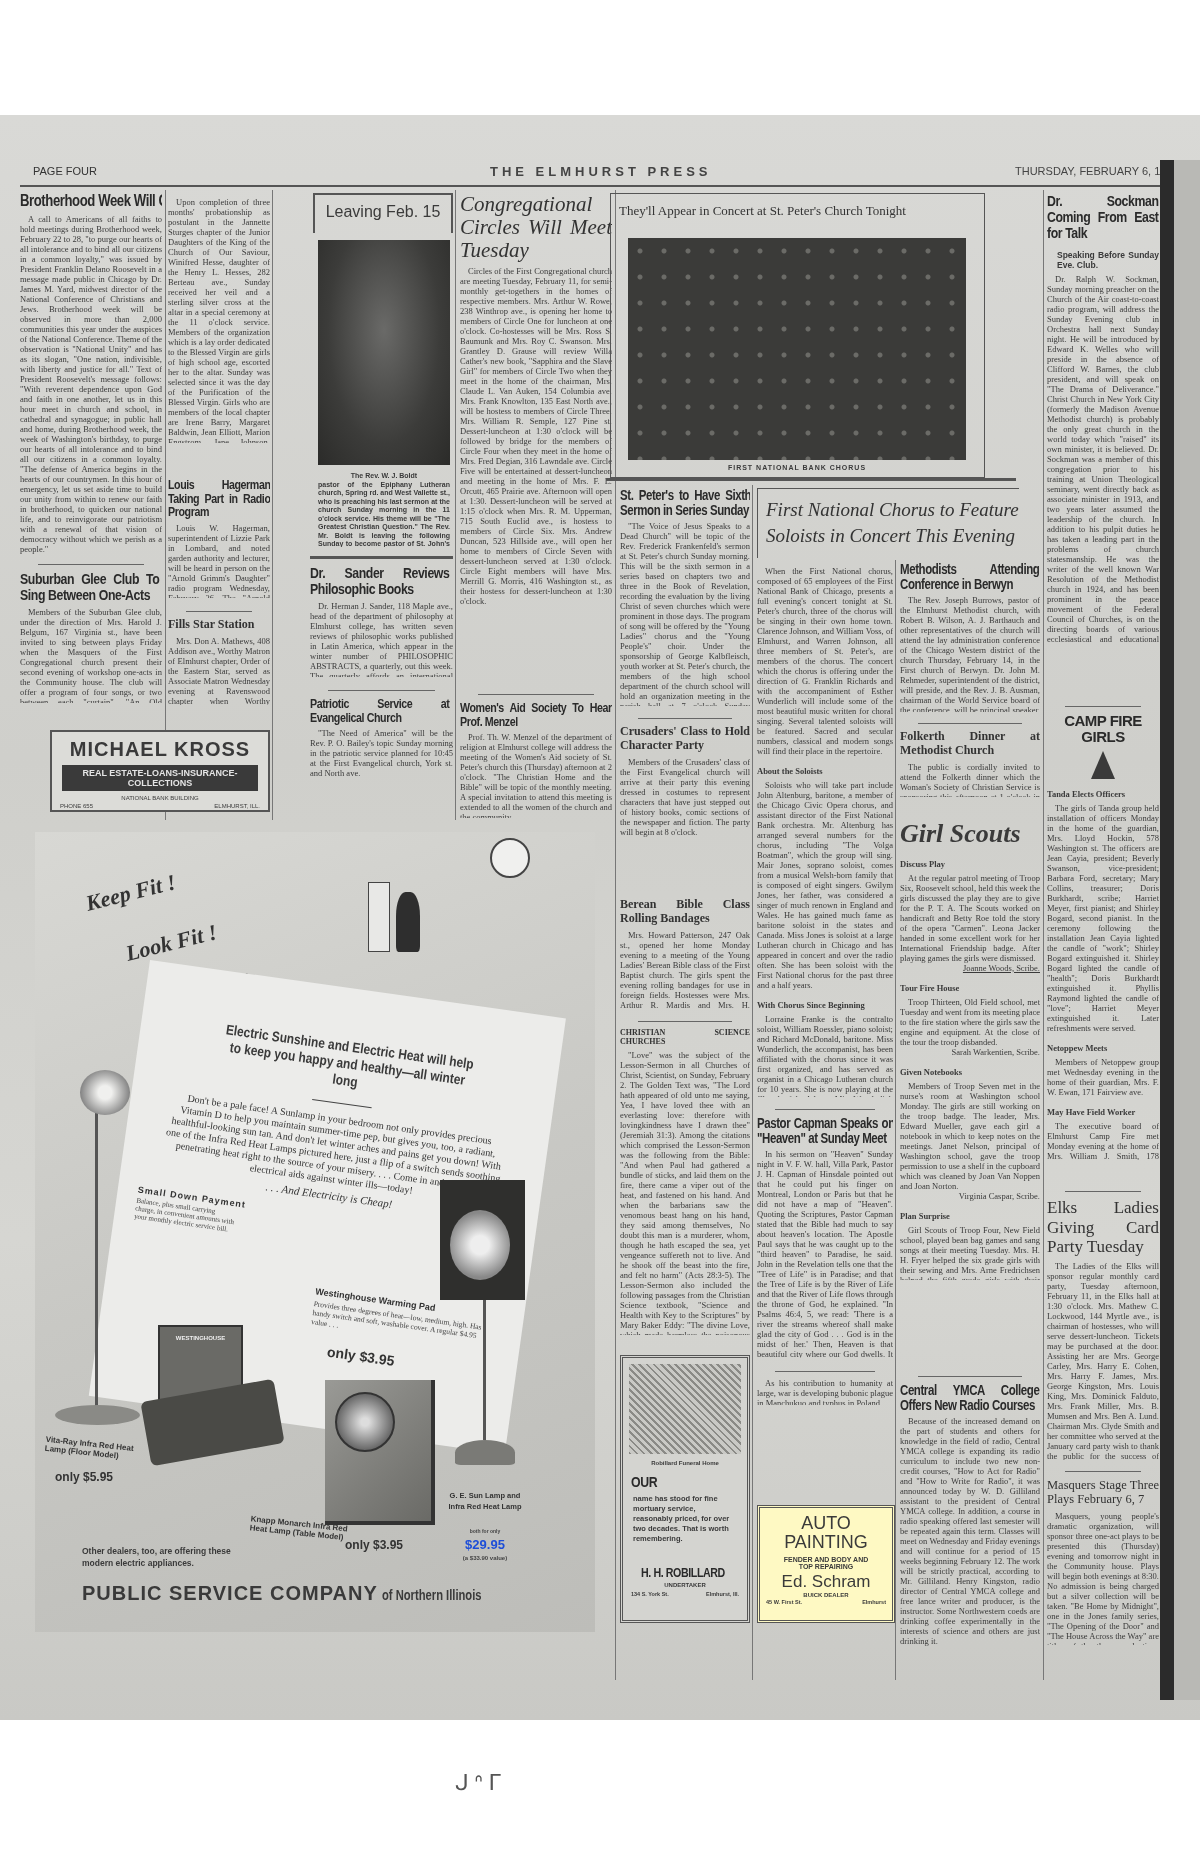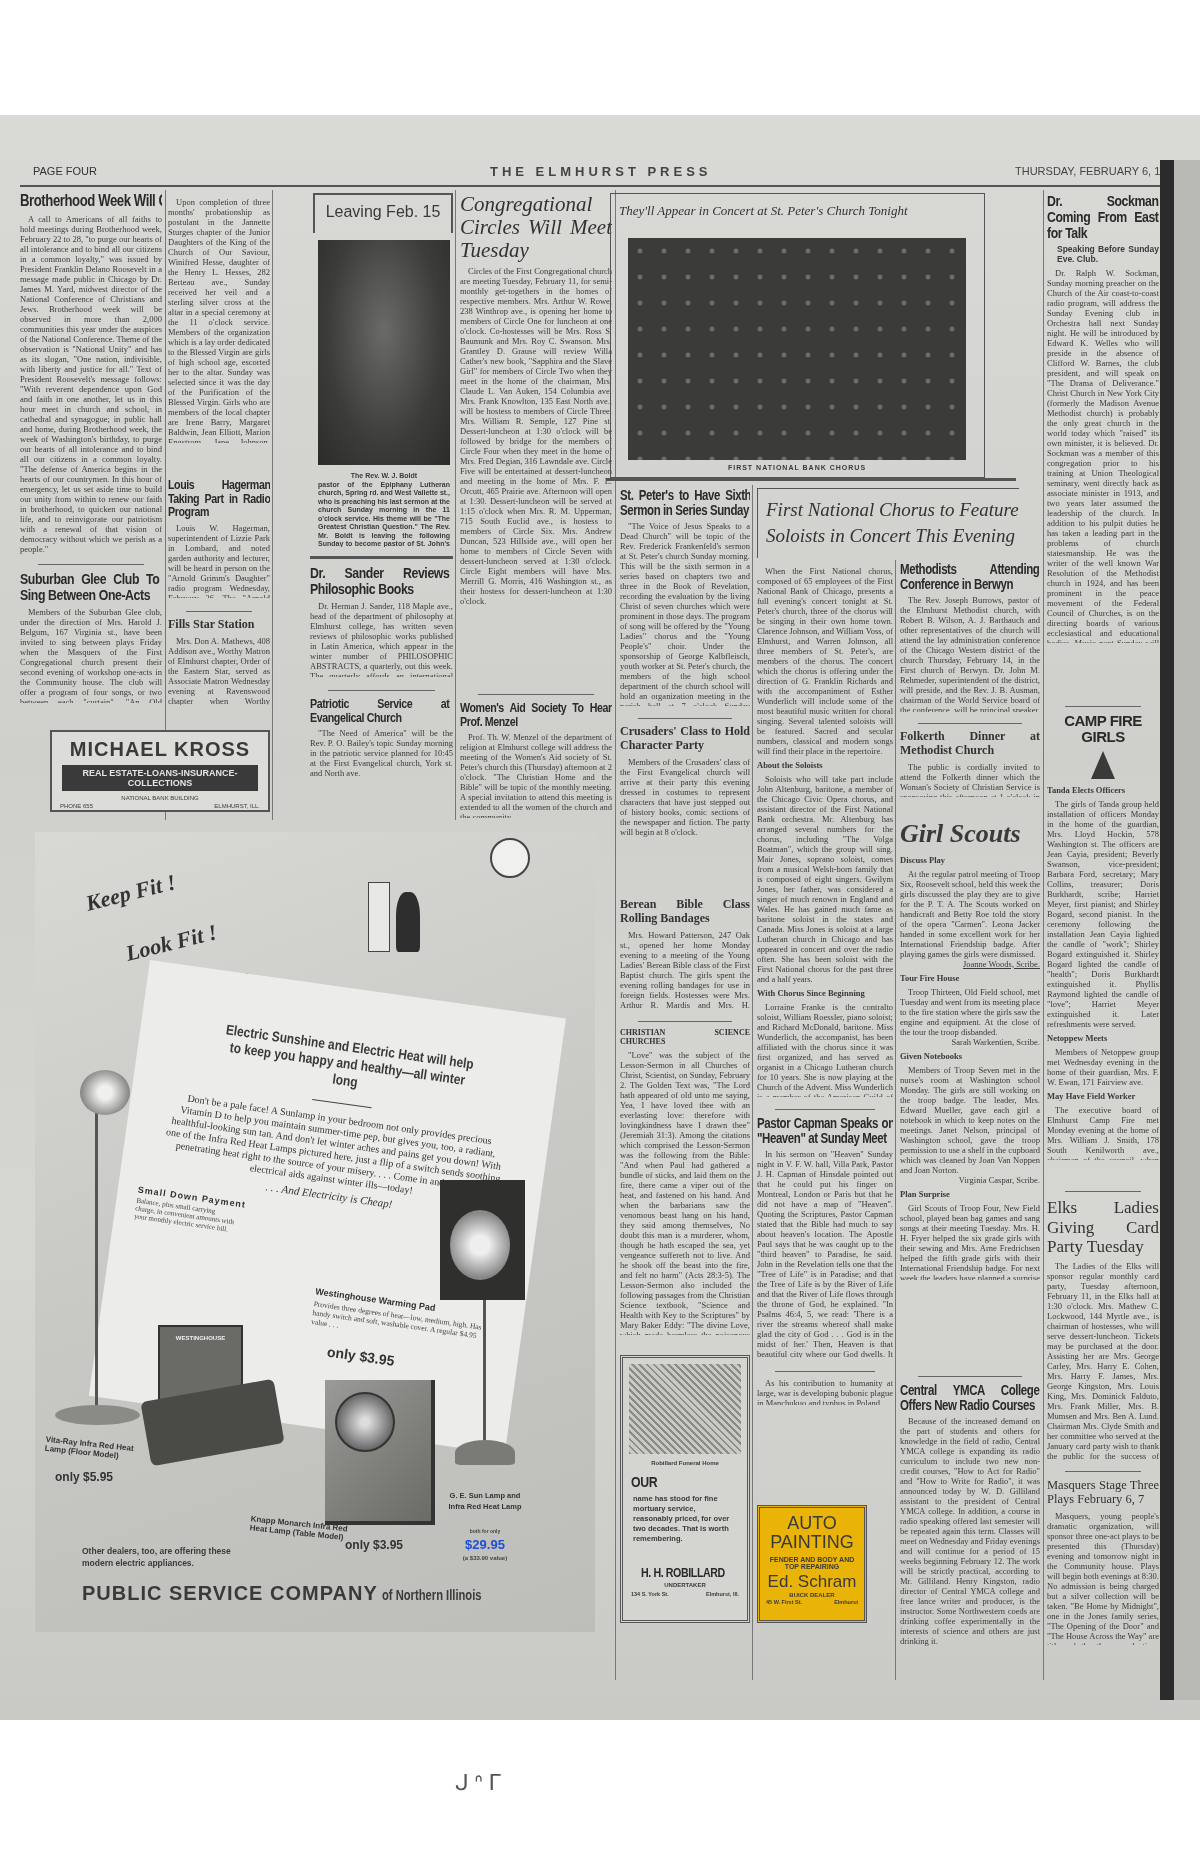--- a/index.html
+++ b/index.html
@@ -18,21 +18,21 @@
   .masthead .paper { position:absolute; left:490px; top:-1px; font: bold 13px "Liberation Sans", sans-serif; letter-spacing:4px; color:#444; }
   .masthead .date { position:absolute; left:1015px; top:0; font: 11px "Liberation Sans", sans-serif; color:#444; }
   .rule { position:absolute; height:2px; background:#555; }
   .vrule { position:absolute; width:1px; background:#777; }
 
   .col { position:absolute; font-size:8.5px; line-height:10px; color:#3a3a3a; text-align:justify; overflow:hidden; }
   .head { font-family: "Liberation Sans", sans-serif; font-weight:bold; color:#2a2a2a; line-height:1.05; letter-spacing:-0.5px; transform: scaleX(0.82); transform-origin:left; white-space:nowrap; }
   .head-it { font-family:"Liberation Serif", serif; font-style:italic; color:#333; line-height:1.1; }
   .head-serif { font-family:"Liberation Serif", serif; font-weight:bold; color:#333; line-height:1.15; }
   .body-text { margin-top:4px; text-indent:8px; }
-  .subhead { font-weight:bold; font-size:8.5px; margin-top:4px; }
+  .subhead { font-weight:bold; font-size:8.5px; margin-top:10px; }
   .hr { height:1px; background:#666; margin:6px 18px; }
 
   .photo { position:absolute; background: radial-gradient(ellipse at 50% 40%, #6a6a68 0%, #3c3c3a 60%, #2b2b29 100%); }
   .chorus-photo { position:absolute; background:#3b3b39;
     background-image: radial-gradient(circle, #6b6b67 2px, transparent 3px);
     background-size: 24px 26px; }
   .box { position:absolute; border:2px solid #555; }
   .ad-text { font-family: "Liberation Sans", sans-serif; text-align:center; color:#3a3a3a; }
 
   .ad-big { position:absolute; left:35px; top:832px; width:560px; height:800px;
@@ -121,21 +121,21 @@
   <div class="head-it" style="font-size:21px;">Congregational Circles Will Meet Tuesday</div>
   <div class="body-text">Circles of the First Congregational church are meeting Tuesday, February 11, for semi-monthly get-togethers in the homes of respective members. Mrs. Arthur W. Rowe, 238 Winthrop ave., is opening her home to members of Circle One for luncheon at one o'clock. Co-hostesses will be Mrs. Ross S. Baumunk and Mrs. Roy C. Swanson. Mrs. Grantley D. Grause will review Willa Cather's new book, "Sapphira and the Slave Girl" for members of Circle Two when they meet in the home of the chairman, Mrs. Claude L. Van Auken, 154 Columbia ave. Mrs. Frank Knowlton, 135 East North ave., will be hostess to members of Circle Three. Mrs. William R. Semple, 127 Pine st. Dessert-luncheon at 1:30 o'clock will be followed by bridge for the members of Circle Four when they meet in the home of Mrs. Fred Degian, 316 Lawndale ave. Circle Five will be entertained at dessert-luncheon and meeting in the home of Mrs. F. L. Orcutt, 465 Prairie ave. Afternoon will open at 1:30. Dessert-luncheon will be served at 1:15 o'clock when Mrs. R. M. Upperman, 715 South Euclid ave., is hostess to members of Circle Six. Mrs. Andrew Duncan, 523 Hillside ave., will open her home to members of Circle Seven with dessert-luncheon served at 1:30 o'clock. Circle Eight members will have Mrs. Merrill G. Morris, 416 Washington st., as their hostess for dessert-luncheon at 1:30 o'clock.</div>
 </div>
 <div class="col" style="left:460px;top:688px;width:152px;height:130px;">
   <div class="hr"></div>
   <div class="head" style="font-size:13px;white-space:normal;width:185px;">Women's Aid Society To Hear Prof. Menzel</div>
   <div class="body-text">Prof. Th. W. Menzel of the department of religion at Elmhurst college will address the meeting of the Women's Aid society of St. Peter's church this (Thursday) afternoon at 2 o'clock. "The Christian Home and the Bible" will be topic of the monthly meeting. A special invitation to attend this meeting is extended to all the women of the church and the community.</div>
 </div>
 
 <div class="box" style="left:610px;top:193px;width:375px;height:285px;border-width:1px;">
-  <div class="head-serif" style="font-size:13px;font-weight:normal;padding:10px 0 0 8px;font-style:italic;">They'll Appear in Concert at St. Peter's Church Tonight</div>
+  <div class="head-serif" style="font-size:13px;font-weight:normal;padding:10px 0 0 8px;">They'll Appear in Concert at St. Peter's Church Tonight</div>
 </div>
 <div class="chorus-photo" style="left:628px;top:238px;width:338px;height:222px;"></div>
 <div class="ad-text" style="position:absolute;left:628px;top:464px;width:338px;font-size:7px;font-weight:bold;letter-spacing:1px;">FIRST NATIONAL BANK CHORUS</div>
 <div class="rule" style="left:606px;top:478px;width:410px;height:3px;"></div>
 
 <div class="col" style="left:620px;top:488px;width:130px;height:218px;">
   <div class="head" style="font-size:14px;white-space:normal;width:160px;">St. Peter's to Have Sixth Sermon in Series Sunday</div>
   <div class="body-text">"The Voice of Jesus Speaks to a Dead Church" will be topic of the Rev. Frederick Frankenfeld's sermon at St. Peter's church Sunday morning. This will be the sixth sermon in a series based on chapters two and three in the Book of Revelation, recording the evaluation by the living Christ of seven churches which were prominent in those days. The program of song will be offered by the "Young Ladies" chorus and the "Young People's" choir. Under the sponsorship of George Kalbfleisch, youth worker at St. Peter's church, the members of the high school department of the church school will hold an organization meeting in the parish hall at 7 o'clock Sunday evening. German worship will be held at 9 o'clock and all departments of the church school will meet at 9:45 a.m. A cordial invitation to attend the services Sunday morning is extended to all the members and friends of St. Peter's church and to all others in the community who are not affiliated with another church.</div>
 </div>
 <div class="col" style="left:620px;top:712px;width:130px;height:180px;">
@@ -180,21 +180,21 @@
 <div class="col" style="left:757px;top:1103px;width:136px;height:255px;">
   <div class="hr"></div>
   <div class="head" style="font-size:14px;white-space:normal;width:168px;">Pastor Capman Speaks on "Heaven" at Sunday Meet</div>
   <div class="body-text">In his sermon on "Heaven" Sunday night in V. F. W. hall, Villa Park, Pastor J. H. Capman of Hinsdale pointed out that he could put his finger on Montreal, London or Paris but that he did not have a map of "Heaven". Quoting the Scriptures, Pastor Capman stated that the Bible had much to say about heaven's location. The Apostle Paul says that he was caught up to the "third heaven" to Paradise, he said. John in the Revelation tells one that the "Tree of Life" is in Paradise; and that the Tree of Life is by the River of Life and that the River of Life flows through the throne of God, he explained. "In Psalms 46:4, 5, we read: 'There is a river the streams whereof shall make glad the city of God . . . God is in the midst of her.' Then, Heaven is that beautiful city where our God dwells. It is in the third heaven, beyond the stars," he stated. "The Lord tells us that this great city is to be the capital city of the 'new earth' and that the Father and Son will move down here and dwell with the redeemed. Then we will surely have a 'new order' or 'new deal'." Next Sunday night's subject will be "The Coming War of Armageddon—When? Where? and Who Wins?"</div>
 </div>
 <div class="col" style="left:757px;top:1365px;width:136px;height:40px;">
   <div class="hr"></div>
   <div class="body-text">As his contribution to humanity at large, war is developing bubonic plague in Manchukuo and typhus in Poland.</div>
 </div>
 
-<div class="box" style="left:757px;top:1505px;width:110px;height:118px;border-width:3px;border-style:double;background:#eab308;">
+<div class="box" style="left:757px;top:1505px;width:138px;height:118px;border-width:3px;border-style:double;background:#fef9c3;">
   <div class="ad-text" style="font-size:18px;line-height:19px;margin-top:6px;font-weight:normal;">AUTO PAINTING</div>
   <div class="ad-text" style="font-size:7px;font-weight:bold;margin-top:4px;">FENDER AND BODY AND</div>
   <div class="ad-text" style="font-size:7px;font-weight:bold;">TOP REPAIRING</div>
   <div class="ad-text" style="font-size:17px;margin-top:2px;">Ed. Schram</div>
   <div class="ad-text" style="font-size:6px;font-weight:bold;">BUICK DEALER</div>
   <div style="display:flex;justify-content:space-between;padding:1px 6px;font:bold 5.5px 'Liberation Sans',sans-serif;color:#3a3a3a;">
     <span>45 W. First St.</span>
     <span>Elmhurst</span>
   </div>
 </div>

